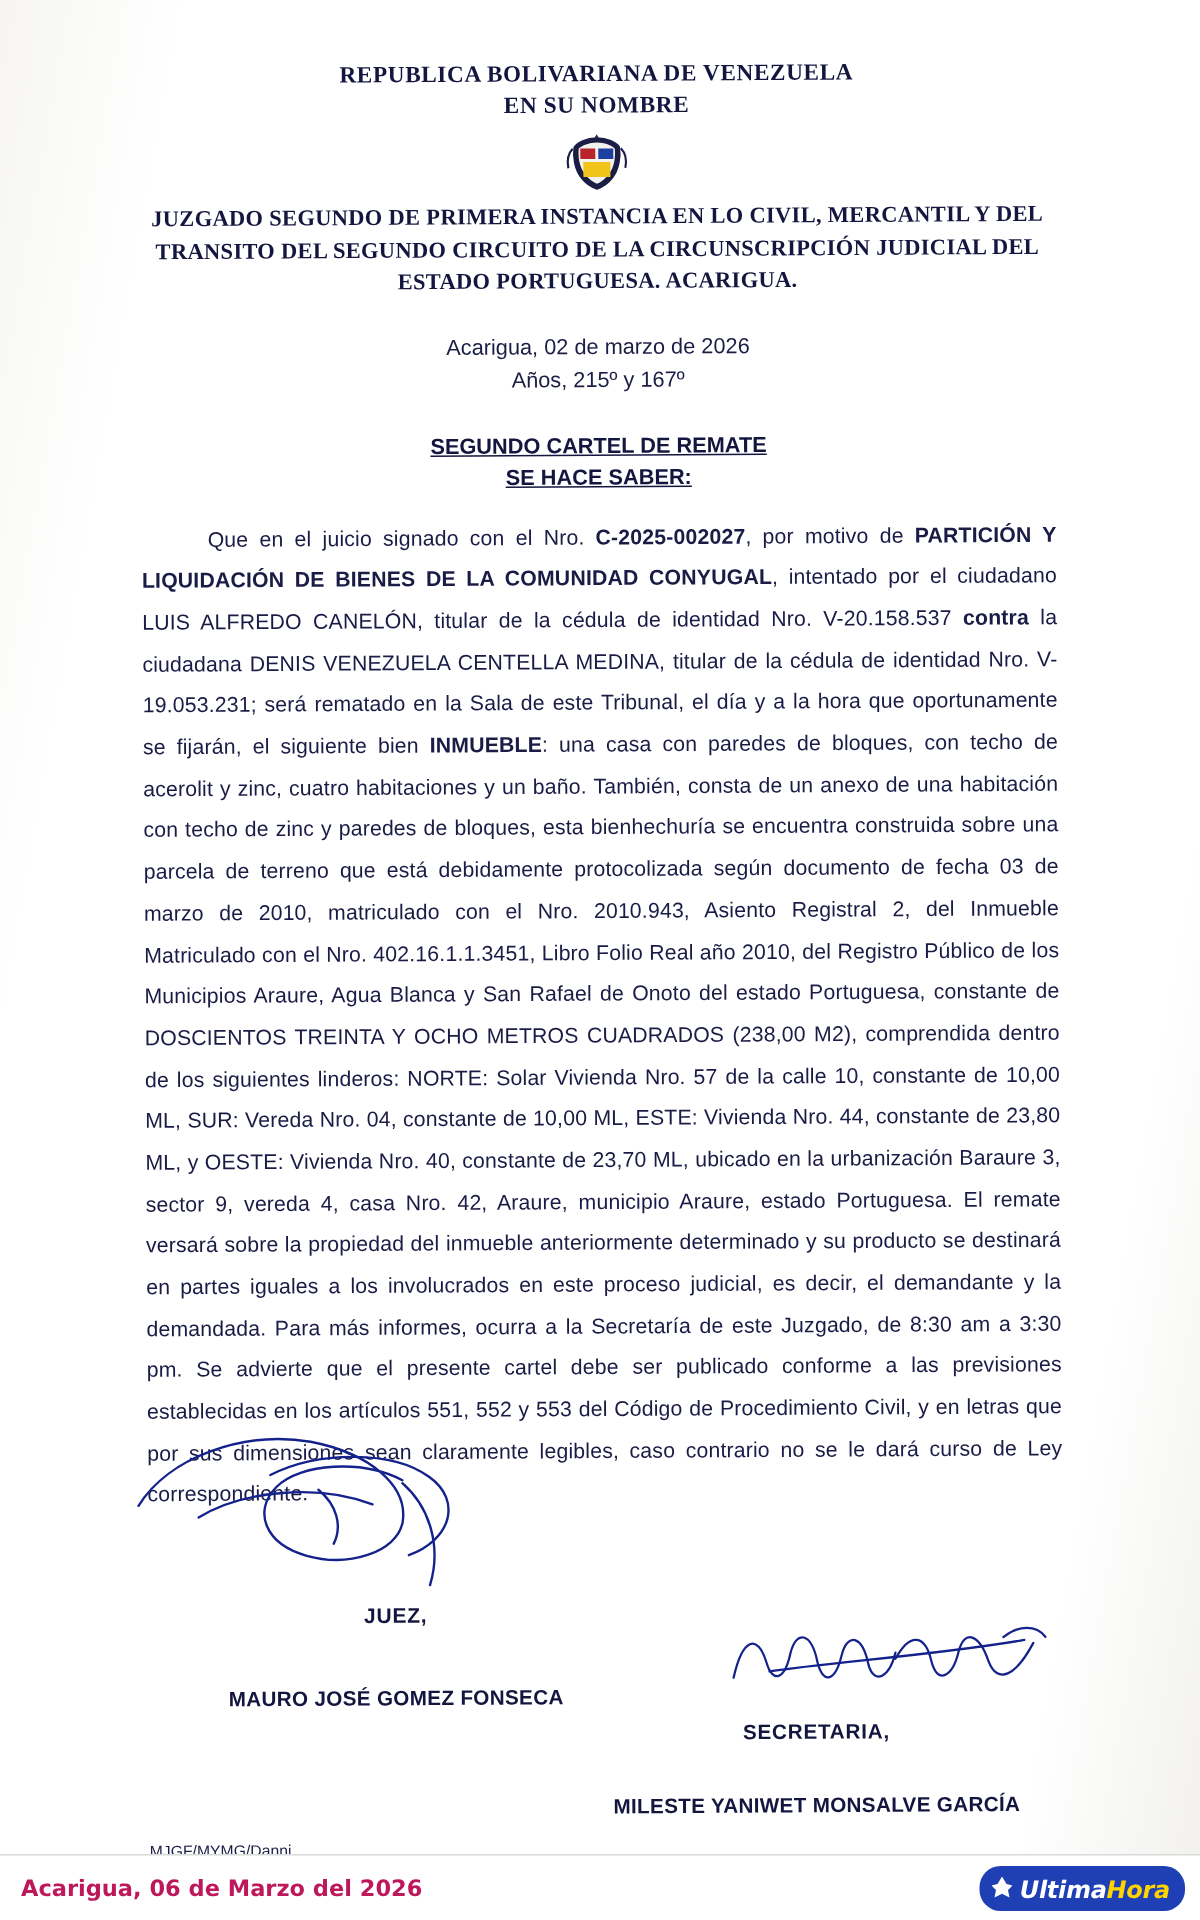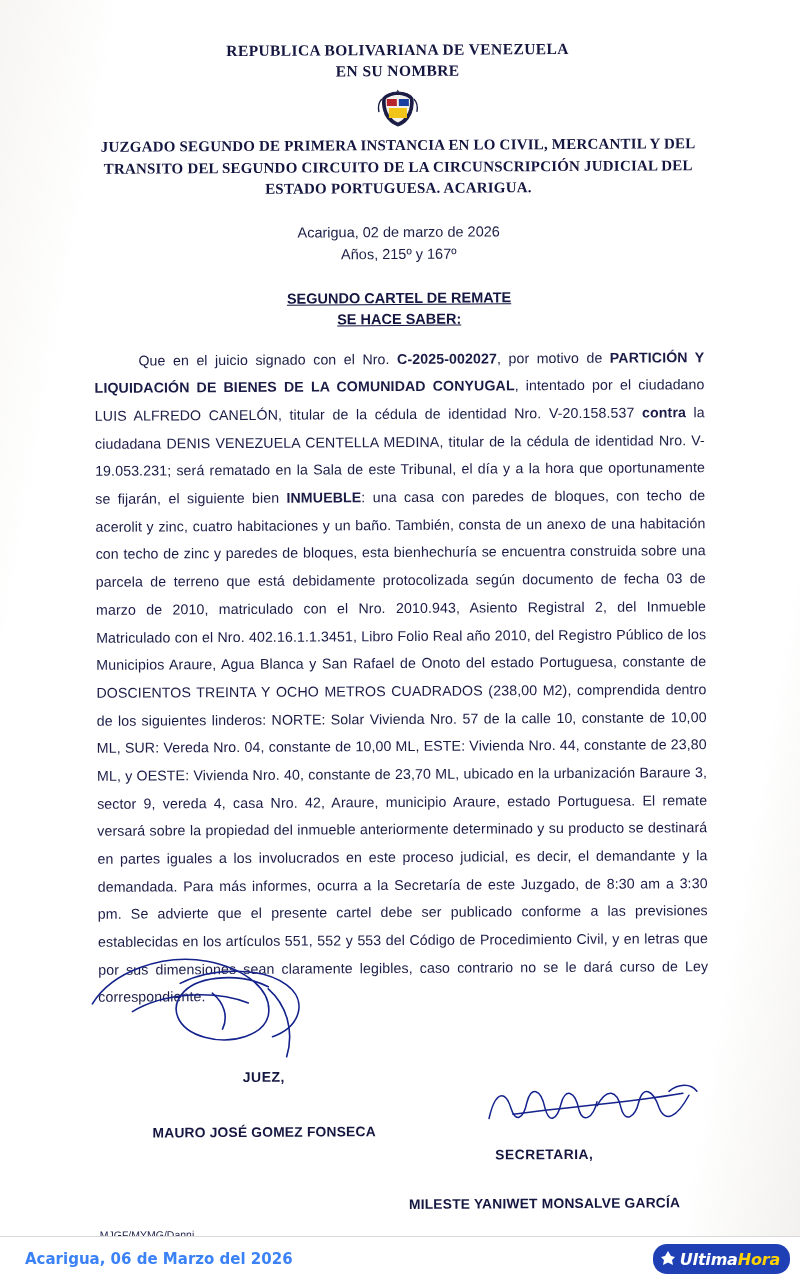--- a/index.html
+++ b/index.html
@@ -161,25 +161,25 @@
     position: absolute;
     left: 0;
     top: 1236px;
     width: 800px;
     height: 44px;
     background: #ffffff;
     border-top: 1px solid #d9d9d9;
   }
   .banner-text {
     position: absolute;
-    left: 25px;
+    left: 14px;
     top: 13px;
     font-size: 15px;
     font-weight: bold;
-    color: #3b82f6;
+    color: #be185d;
     font-family: "DejaVu Sans", sans-serif;
   }
   .logo {
     position: absolute;
     right: 10px;
     top: 7px;
     height: 30px;
     padding: 0 10px 0 8px;
     background: #1f3fb5;
     border-radius: 14px;

